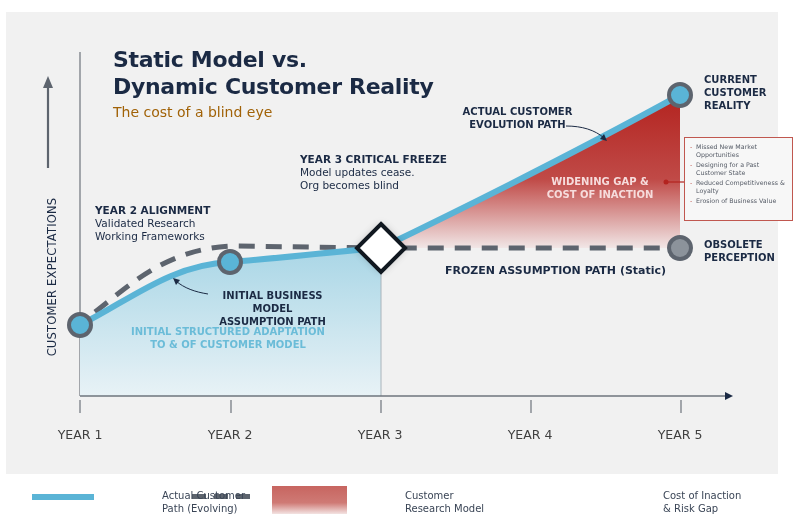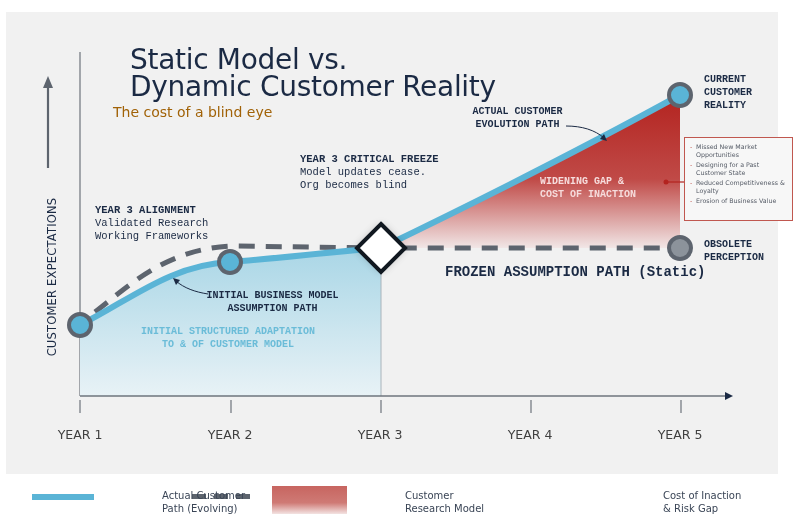--- a/index.html
+++ b/index.html
@@ -1,21 +1,21 @@
 <!DOCTYPE html>
 <html><head>
 <meta charset="utf-8">
 <style>
   html, body { margin:0; padding:0; background:#ffffff; }
   body { width:800px; height:515px; position:relative; overflow:hidden; font-family:"DejaVu Sans", sans-serif; color:#1b2a44; }
   .panel { position:absolute; left:6px; top:12px; width:772px; height:462px; background:#f1f1f1; }
   svg.main { position:absolute; left:0; top:0; }
-  .title { position:absolute; left:113px; top:46px; font-size:28px; line-height:27px; font-weight:400; color:#1b2a44; letter-spacing:-0.3px;margin-left:17px; }
+  .title { position:absolute; left:113px; top:46px; font-size:22px; line-height:27px; font-weight:700; color:#1b2a44; letter-spacing:-0.3px; }
   .subtitle { position:absolute; left:113px; top:104px; font-size:14px; color:#a16207; }
-  .lbl { position:absolute; font-weight:bold; color:#1b2a44;font-family:Liberation Mono, monospace; }
+  .lbl { position:absolute; font-weight:bold; color:#1b2a44; }
   .reg { font-weight:normal; }
   .ylabel { position:absolute; left:-48px; top:270px; width:200px; text-align:center; transform:rotate(-90deg); font-size:11.5px; color:#1b2a44; letter-spacing:0.2px; }
   .tick-lbl { position:absolute; top:427px; font-size:12.5px; color:#404040; width:60px; text-align:center; }
   .callout { position:absolute; left:684px; top:137px; width:109px; height:84px; background:#f7f7f7; border:1.5px solid #c0574f; box-sizing:border-box; padding:5px 4px 0 5px; }
   .callout ul { margin:0; padding:0; list-style:none; }
   .callout li { font-size:6.3px; line-height:8px; color:#555b66; margin-bottom:2px; padding-left:6px; position:relative; }
   .callout li::before { content:"-"; position:absolute; left:0; top:0; color:#c0574f; }
   .legend-text { position:absolute; font-size:10px; line-height:13px; color:#3a4556; }
 </style>
 </head>
@@ -101,21 +101,21 @@
 
 <div class="ylabel">CUSTOMER EXPECTATIONS</div>
 
 <div class="tick-lbl" style="left:50px;">YEAR 1</div>
 <div class="tick-lbl" style="left:200px;">YEAR 2</div>
 <div class="tick-lbl" style="left:350px;">YEAR 3</div>
 <div class="tick-lbl" style="left:500px;">YEAR 4</div>
 <div class="tick-lbl" style="left:650px;">YEAR 5</div>
 
 <div class="lbl" style="left:95px; top:204px; font-size:10.5px; line-height:13px;">
-  <div>YEAR 3 ALIGNMENT</div>
+  <div>YEAR 2 ALIGNMENT</div>
   <div style="font-weight:500;">Validated Research</div>
   <div class="reg">Working Frameworks</div>
 </div>
 
 <div class="lbl" style="left:300px; top:153px; width:160px; font-size:10.5px; line-height:13px;">
   <div>YEAR 3 CRITICAL FREEZE</div>
   <div class="reg">Model updates cease.</div>
   <div class="reg">Org becomes blind</div>
 </div>
 
@@ -133,31 +133,31 @@
   <div>ACTUAL CUSTOMER</div>
   <div>EVOLUTION PATH</div>
 </div>
 
 <div class="lbl" style="left:704px; top:73px; font-size:10px; line-height:13px;">
   <div>CURRENT</div>
   <div>CUSTOMER</div>
   <div>REALITY</div>
 </div>
 
-<div class="lbl" style="left:540px; top:175px; width:120px; text-align:left; font-size:10px; line-height:13px; color:#f6dcdc;">
+<div class="lbl" style="left:540px; top:175px; width:120px; text-align:center; font-size:10px; line-height:13px; color:#f6dcdc;">
   <div>WIDENING GAP &amp;</div>
   <div>COST OF INACTION</div>
 </div>
 
 <div class="lbl" style="left:704px; top:238px; font-size:10px; line-height:13px;">
   <div>OBSOLETE</div>
   <div>PERCEPTION</div>
 </div>
 
-<div class="lbl" style="left:445px; top:264px; font-size:14px;">FROZEN ASSUMPTION PATH (Static)</div>
+<div class="lbl" style="left:445px; top:264px; font-size:11px;">FROZEN ASSUMPTION PATH (Static)</div>
 
 <div class="callout">
   <ul>
     <li>Missed New Market Opportunities</li>
     <li>Designing for a Past Customer State</li>
     <li>Reduced Competitiveness &amp; Loyalty</li>
     <li>Erosion of Business Value</li>
   </ul>
 </div>
 

